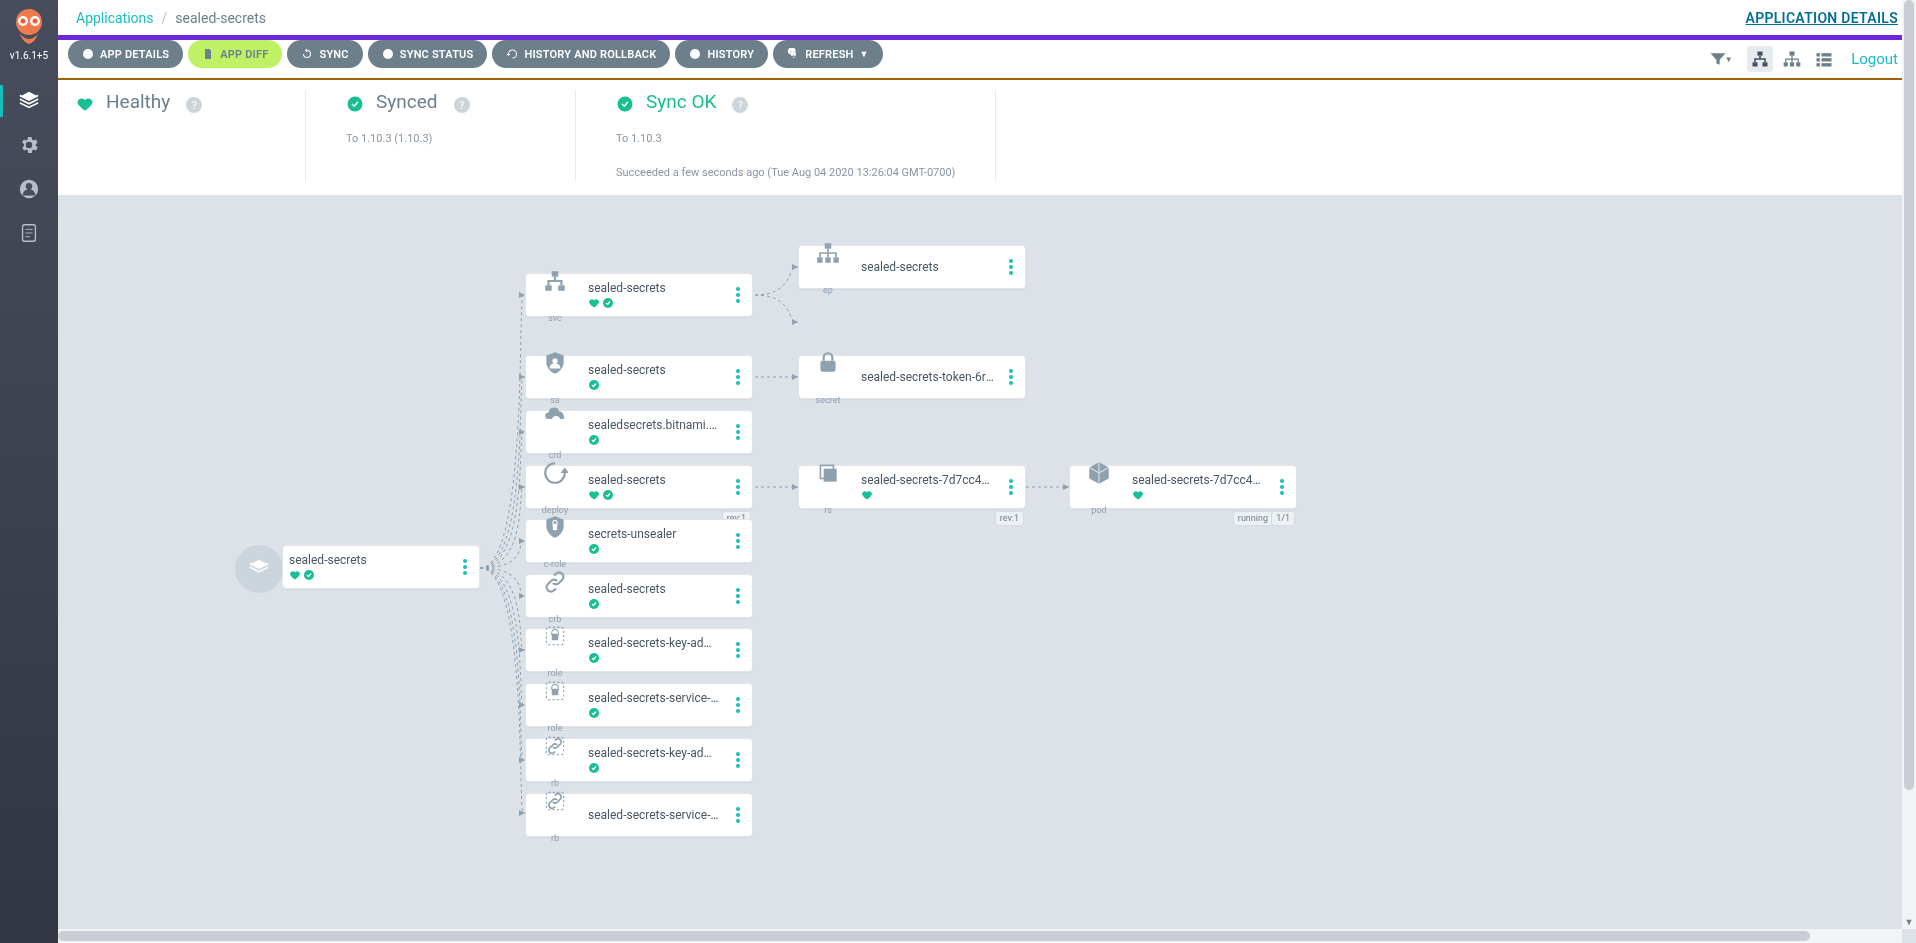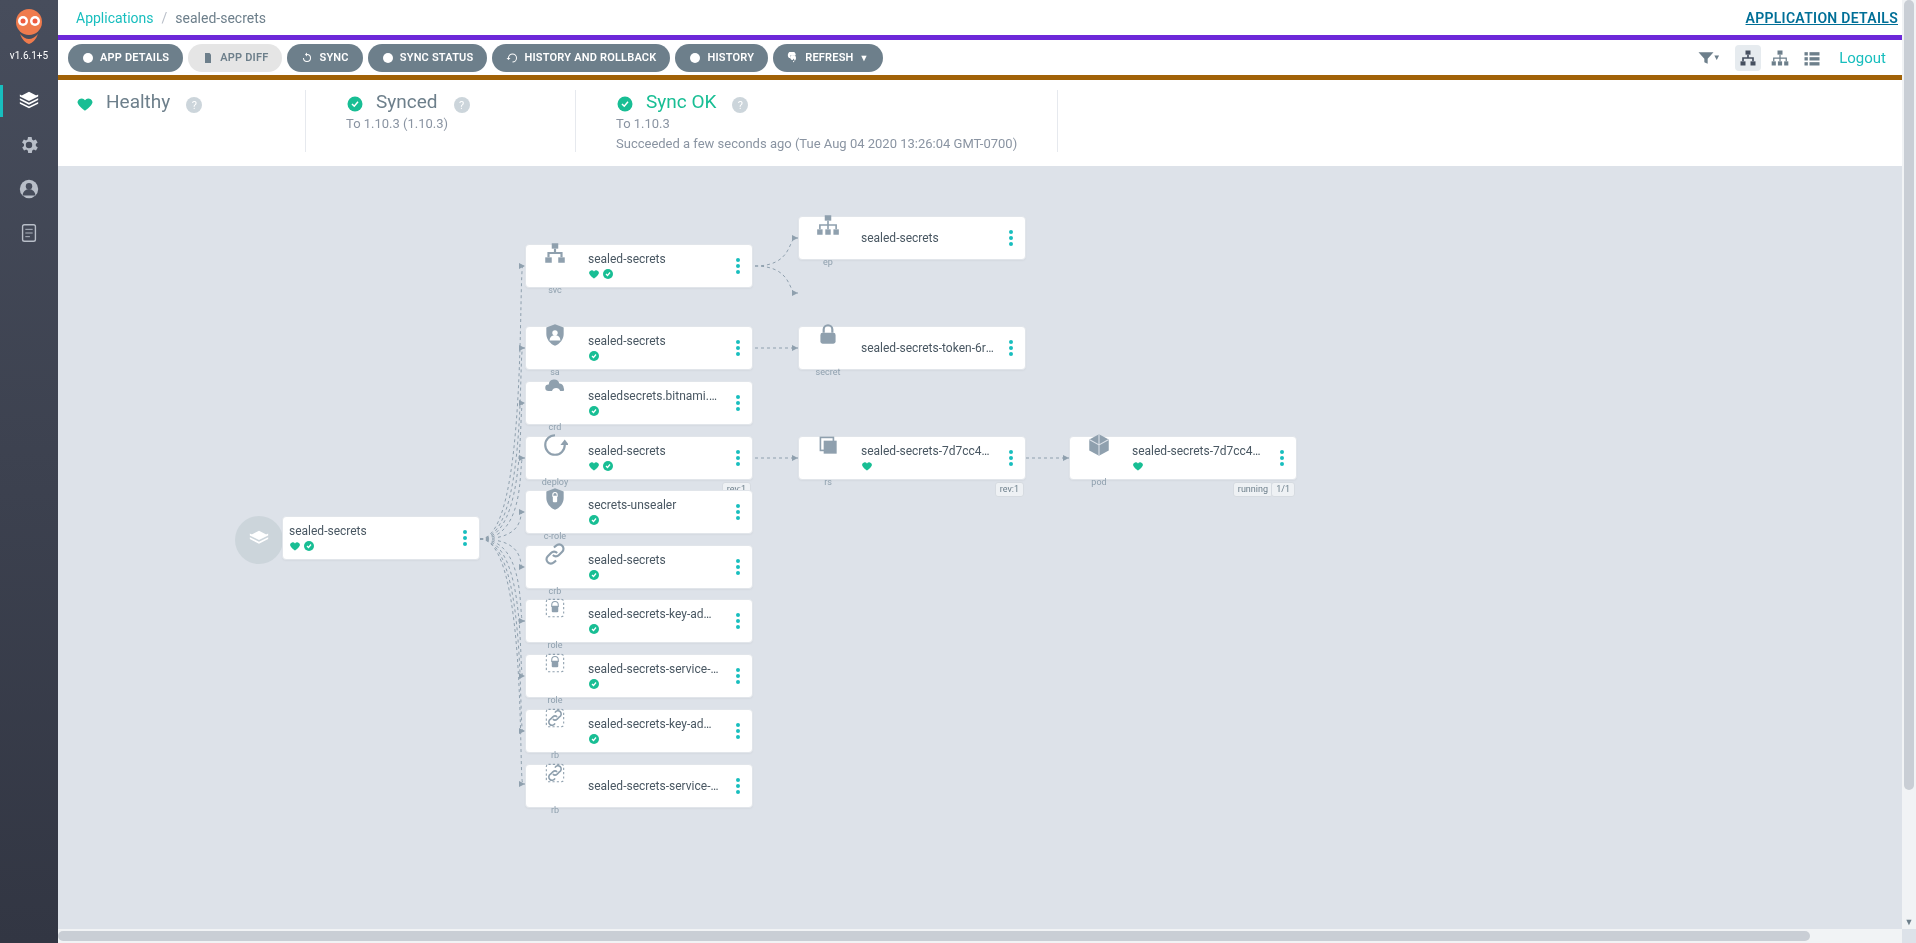--- a/index.html
+++ b/index.html
@@ -13,39 +13,39 @@
   .side-icon.active{color:#fff}
   .side-icon.active::before{content:"";position:absolute;left:0;top:6px;bottom:6px;width:3px;background:#18BEBE}
   .side-icon svg{width:22px;height:22px;fill:currentColor}
   .main{flex:1;display:flex;flex-direction:column;background:#dde2e9}
   .topbar{height:40px;background:#fff;border-bottom:5px solid #6d28d9;display:flex;align-items:center;padding:0 18px;justify-content:space-between}
   .breadcrumbs{display:flex;align-items:center;gap:8px;font-size:14px}
   .breadcrumbs a{color:#18BEBE;text-decoration:none}
   .breadcrumbs .sep{color:#b8bec8}
   .breadcrumbs .cur{color:#6d7f8b}
   .appdetails{color:#006F97;font-weight:600;font-size:14px;letter-spacing:.3px}
-  .toolbar{height:40px;background:#fff;border-bottom:5px solid #a16207;display:flex;align-items:center;padding:0 10px;justify-content:space-between}
+  .toolbar{height:40px;background:#fff;border-bottom:2px solid #a16207;display:flex;padding:0 10px;justify-content:space-between}
   .btns{display:flex;gap:5px}
   .btn{background:#6d7f8b;color:#fff;border:none;border-radius:16px;height:28px;padding:0 14px;font-size:11px;font-weight:600;display:inline-flex;align-items:center;gap:6px;cursor:pointer;letter-spacing:.2px}
-  .btn.muted{background:#e5e5e5;color:#6d7f8b}
+  .btn.muted{background:#bef264;color:#6d7f8b}
   .btn svg{width:12px;height:12px;fill:currentColor}
   .toolbar-right{display:flex;align-items:center;gap:14px}
   .view-toggle{display:flex;gap:6px}
   .vicon{width:26px;height:26px;display:flex;align-items:center;justify-content:center;color:#6d7f8b;border-radius:4px}
   .vicon.active{background:#e6ebef;color:#465060}
   .vicon svg{width:20px;height:20px;fill:currentColor}
-  .logout{color:#18BEBE;font-size:15px;text-decoration:none;margin-right:20px}
+  .logout{color:#18BEBE;font-size:15px;text-decoration:none;margin-right:8px}
   .status-bar{background:#fff;display:flex;padding:10px 18px 14px;gap:0}
   .status-block{padding-right:40px;margin-right:40px;border-right:1px solid #e6e9ee;min-width:230px}
   .status-block:last-of-type{border-right:1px solid #e6e9ee;}
   .status-title{display:flex;align-items:flex-end;gap:12px;font-size:19px;color:#6d7f8b}
   .status-title.green{color:#18BE94}
   .status-title svg{width:18px;height:18px}
   .help{display:inline-flex;width:16px;height:16px;border-radius:50%;background:#ccd5db;color:#fff;align-items:center;justify-content:center;font-size:11px;margin-left:4px}
-  .status-sub{font-size:13px;color:#8a94a2;margin-top:2px;line-height:1.35}
+  .status-sub{font-size:11px;color:#8a94a2;margin-top:19px;line-height:1.35}
   .canvas{flex:1;position:relative;overflow:hidden}
   svg.links{position:absolute;inset:0;width:100%;height:100%;pointer-events:none}
   svg.links path{fill:none;stroke:#8fa0ae;stroke-width:1;stroke-dasharray:3 3}
   svg.links polygon{fill:#8fa0ae}
   .node{position:absolute;display:flex;align-items:stretch}
   .icon-col{width:46px;display:flex;flex-direction:column;align-items:center;justify-content:center;gap:17px}
   .icon-circ{width:46px;height:46px;border-radius:50%;background:#ccd5db;display:flex;align-items:center;justify-content:center;color:#fff}
   .icon-sq{width:30px;height:30px;display:flex;align-items:center;justify-content:center;color:#8fa0ae}
   .icon-sq svg{width:26px;height:26px;fill:currentColor}
   .kind-label{font-size:9px;color:#8fa0ae;line-height:1;margin-top:1px}

